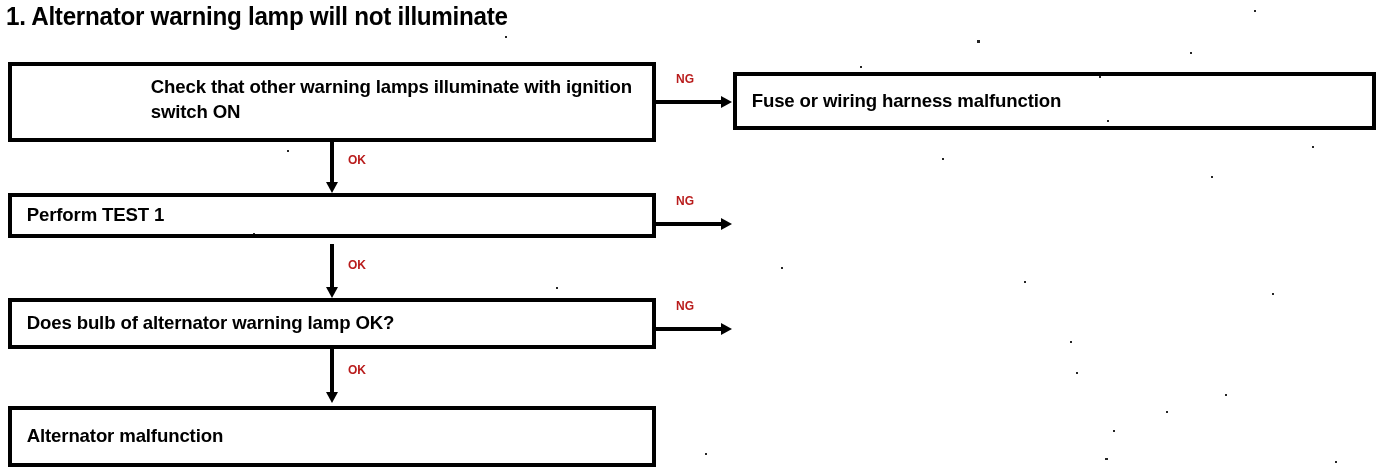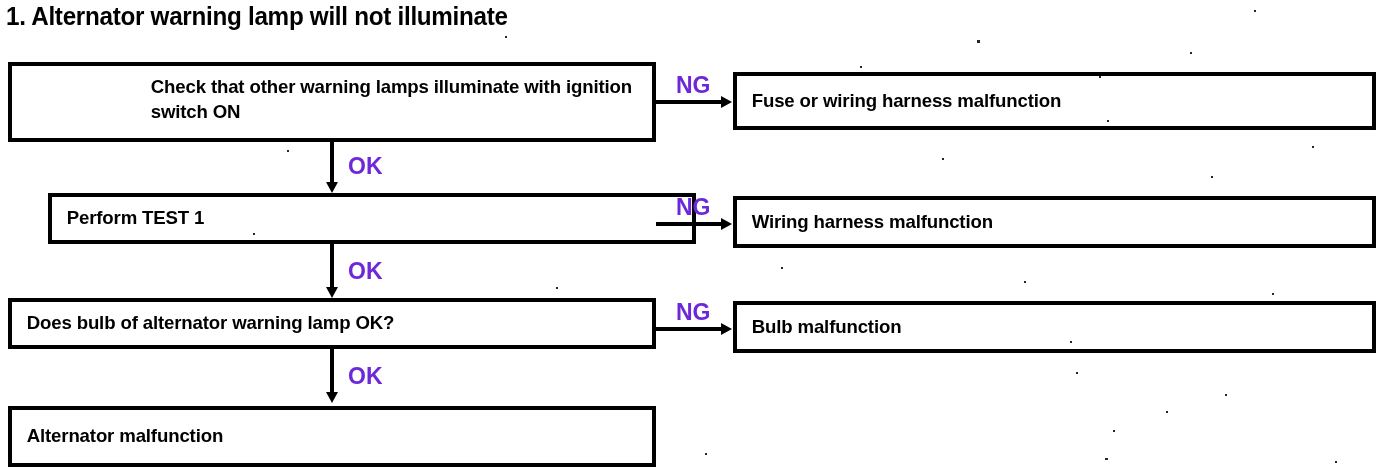--- a/index.html
+++ b/index.html
@@ -96,23 +96,23 @@
     width: 0;
     height: 0;
     border-top: 6px solid transparent;
     border-bottom: 6px solid transparent;
     border-left: 11px solid #000000;
   }
 
   
   .edge-label {
     position: absolute;
-    font-size: 23px;
+    font-size: 12px;
     font-weight: bold;
-    color: #6d28d9;
+    color: #b91c1c;
     letter-spacing: 0px;
     white-space: nowrap;
   }
 
   
   .speck {
     position: absolute;
     background: #000000;
     opacity: 0.85;
   }
@@ -134,47 +134,41 @@
   <div class="edge-label" style="left:676px; top:72px;">NG</div>
 
   <div class="node n-right" style="top:72px; height:58px;">
     <span class="node-text">Fuse or wiring harness malfunction</span>
   </div>
 
   <div class="v-line" style="left:330px; top:142px; height:43px;"></div>
   <div class="arrow-down" style="left:326px; top:182px;"></div>
   <div class="edge-label" style="left:348px; top:153px;">OK</div>
 
-  <div class="node n-left" style="top:193px; height:51px;margin-left:40px;">
+  <div class="node n-left" style="top:193px; height:45px;">
     <span class="node-text">Perform TEST 1</span>
   </div>
 
   <div class="h-line" style="left:656px; top:222px; width:66px;"></div>
   <div class="arrow-right" style="left:721px; top:218px;"></div>
   <div class="edge-label" style="left:676px; top:194px;">NG</div>
 
-  <div class="node n-right" style="top:196px; height:52px;">
-    <span class="node-text">Wiring harness malfunction</span>
-  </div>
 
   <div class="v-line" style="left:330px; top:244px; height:45px;"></div>
   <div class="arrow-down" style="left:326px; top:287px;"></div>
   <div class="edge-label" style="left:348px; top:258px;">OK</div>
 
   <div class="node n-left" style="top:298px; height:51px;">
     <span class="node-text">Does bulb of alternator warning lamp OK?</span>
   </div>
 
   <div class="h-line" style="left:656px; top:327px; width:66px;"></div>
   <div class="arrow-right" style="left:721px; top:323px;"></div>
   <div class="edge-label" style="left:676px; top:299px;">NG</div>
 
-  <div class="node n-right" style="top:301px; height:52px;">
-    <span class="node-text">Bulb malfunction</span>
-  </div>
 
   <div class="v-line" style="left:330px; top:349px; height:45px;"></div>
   <div class="arrow-down" style="left:326px; top:392px;"></div>
   <div class="edge-label" style="left:348px; top:363px;">OK</div>
 
   <div class="node n-left" style="top:406px; height:61px;">
     <span class="node-text">Alternator malfunction</span>
   </div>
 
   <div class="speck" style="left:977px;  top:40px;  width:3px; height:3px;"></div>

